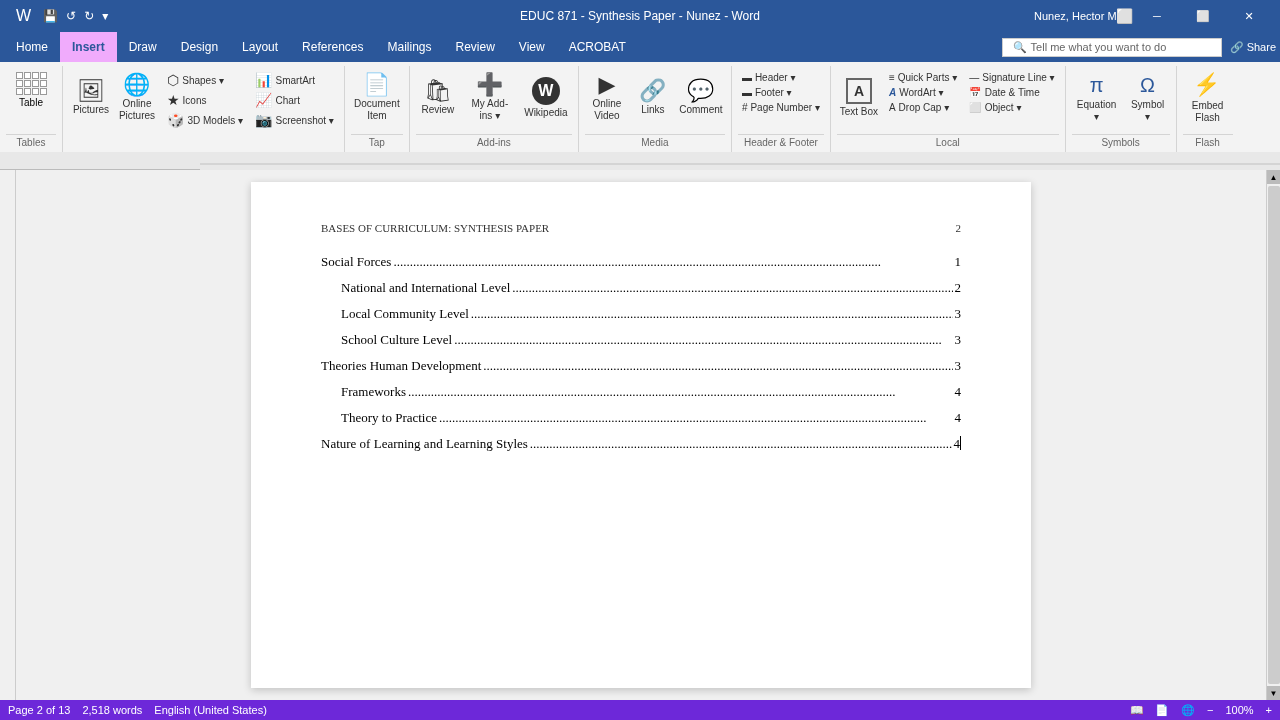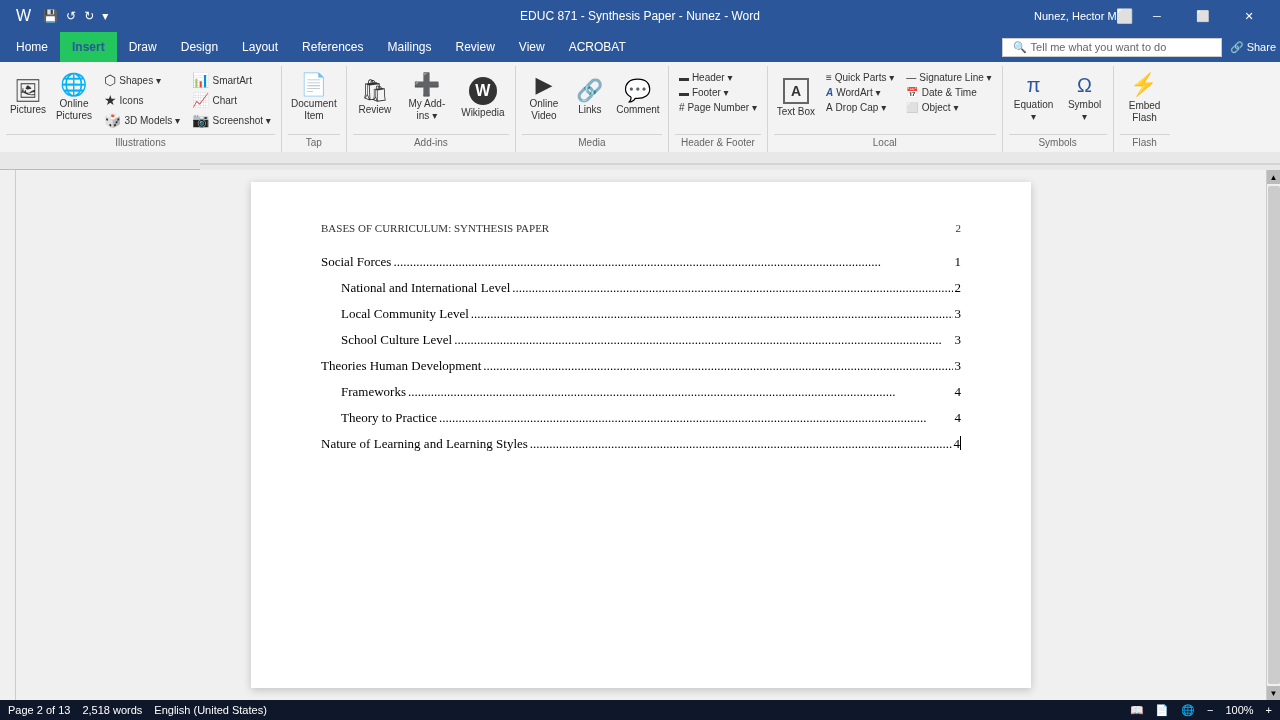--- a/index.html
+++ b/index.html
@@ -23,21 +23,21 @@
     
     .ribbon-tabs { display: flex; align-items: center; background: #2b579a; height: 30px; padding-left: 4px; }
     .ribbon-tab {
       padding: 5px 12px;
       font-size: 12px;
       cursor: pointer;
       color: white;
       height: 30px;
       display: flex; align-items: center;
     }
-    .ribbon-tab.active { background: #22c55e; color: #2b579a; font-weight: 600; }
+    .ribbon-tab.active { background: #f0abfc; color: #2b579a; font-weight: 600; }
     .ribbon-search { margin-left: auto; display: flex; align-items: center; background: white; border: 1px solid #ccc; margin-right: 8px; padding: 2px 6px; width: 220px; font-size: 11px; color: #666; cursor: pointer; }
     .ribbon-search span { margin-left: 4px; }
 
     
     .ribbon-content { display: flex; align-items: stretch; background: #f3f3f3; padding: 4px 0 0 0; min-height: 80px; }
     .ribbon-group { display: flex; flex-direction: column; border-right: 1px solid #d4d4d4; padding: 2px 6px; min-width: 60px; }
     .ribbon-group-items { display: flex; flex: 1; align-items: flex-start; gap: 2px; }
     .ribbon-group-label { font-size: 10px; color: #666; text-align: center; padding: 2px 0; border-top: 1px solid #d4d4d4; margin-top: 2px; }
 
     
@@ -75,21 +75,21 @@
     .doc-title { text-align: center; font-weight: bold; font-size: 13px; margin-bottom: 18px; }
     .toc-entry { display: flex; margin-bottom: 10px; font-size: 13px; }
     .toc-entry.sub { margin-left: 20px; }
     .toc-text { white-space: nowrap; }
     .toc-page { white-space: nowrap; }
 
     
     .ruler { height: 18px; background: #f3f3f3; border-bottom: 1px solid #ccc; width: 100%; display: flex; align-items: center; }
 
     
-    .status-bar { height: 20px; background: #0f172a; display: flex; align-items: center; padding: 10px 8px; color: white; font-size: 11px; justify-content: space-between; position: fixed; bottom: 0; width: 1280px; }
+    .status-bar { height: 20px; background: #6d28d9; display: flex; align-items: center; padding: 10px 8px; color: white; font-size: 11px; justify-content: space-between; position: fixed; bottom: 0; width: 1280px; }
     .status-left, .status-right { display: flex; gap: 12px; align-items: center; }
 
     
     .qat { display: flex; align-items: center; gap: 4px; padding: 0 6px; }
     .qat-btn { color: white; font-size: 12px; cursor: pointer; padding: 2px; }
 
     .cursor-beam { display: inline-block; width: 1px; height: 14px; background: #000; vertical-align: middle; animation: blink 1s step-end infinite; }
     @keyframes blink { 50% { opacity: 0; } }
   </style>
 </head>
@@ -128,20 +128,42 @@
   <div class="ribbon-tab">ACROBAT</div>
   <div class="ribbon-search">
     <span>🔍</span>
     <span>Tell me what you want to do</span>
   </div>
   <span style="color:white; font-size:11px; margin-right:4px; cursor:pointer;">🔗 Share</span>
 </div>
 
 <div class="ribbon-content" style="height:90px;">
 
+  <div class="ribbon-group">
+    <div class="ribbon-group-items">
+      <div class="rb-table">
+        <div class="table-grid">
+          <div class="table-cell"></div>
+            <div class="table-cell"></div>
+            <div class="table-cell"></div>
+            <div class="table-cell"></div>
+          <div class="table-cell"></div>
+            <div class="table-cell"></div>
+            <div class="table-cell"></div>
+            <div class="table-cell"></div>
+          <div class="table-cell"></div>
+            <div class="table-cell"></div>
+            <div class="table-cell"></div>
+            <div class="table-cell"></div>
+        </div>
+        <span style="font-size:10px;">Table</span>
+      </div>
+    </div>
+    <div class="ribbon-group-label">Tables</div>
+  </div>
 
   <div class="ribbon-group" style="min-width:160px;">
     <div class="ribbon-group-items" style="gap:2px;">
 
       <div class="rb-btn-large" style="width:44px;">
         <div class="icon">🖼</div>
         <div class="label">Pictures</div>
       </div>
 
       <div class="rb-btn-large" style="width:44px;">
@@ -171,21 +193,20 @@
         <div class="rb-btn-small">
           <span class="icon">📈</span>
           <span>Chart</span>
         </div>
         <div class="rb-btn-small">
           <span class="icon">📷</span>
           <span>Screenshot ▾</span>
         </div>
       </div>
     </div>
-    <div class="ribbon-group-label">Illustrations</div>
   </div>
 
   <div class="ribbon-group">
     <div class="ribbon-group-items">
       <div class="rb-btn-large">
         <div class="icon">📄</div>
         <div class="label">Document<br>Item</div>
       </div>
     </div>
     <div class="ribbon-group-label">Tap</div>

